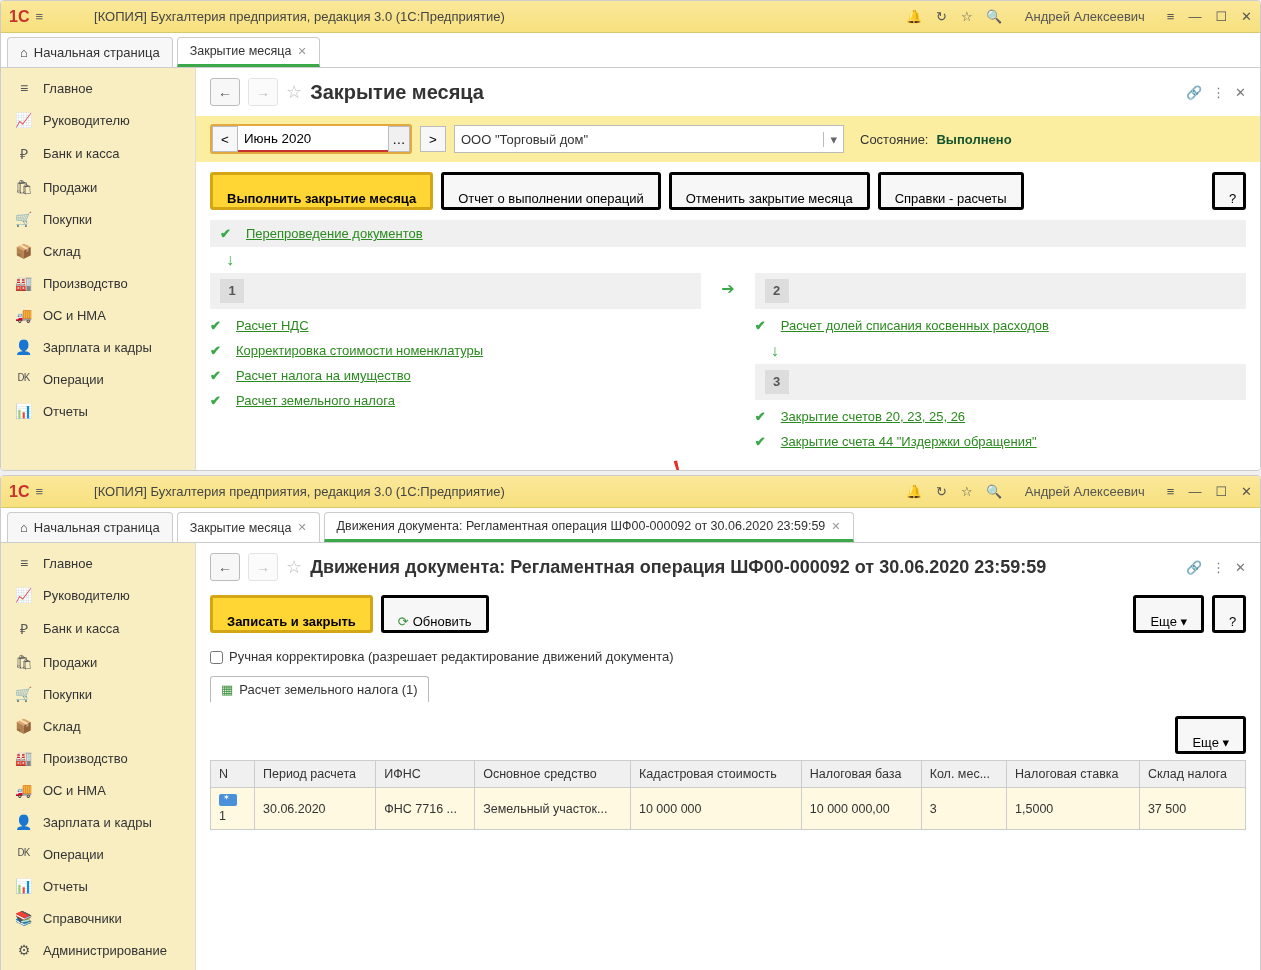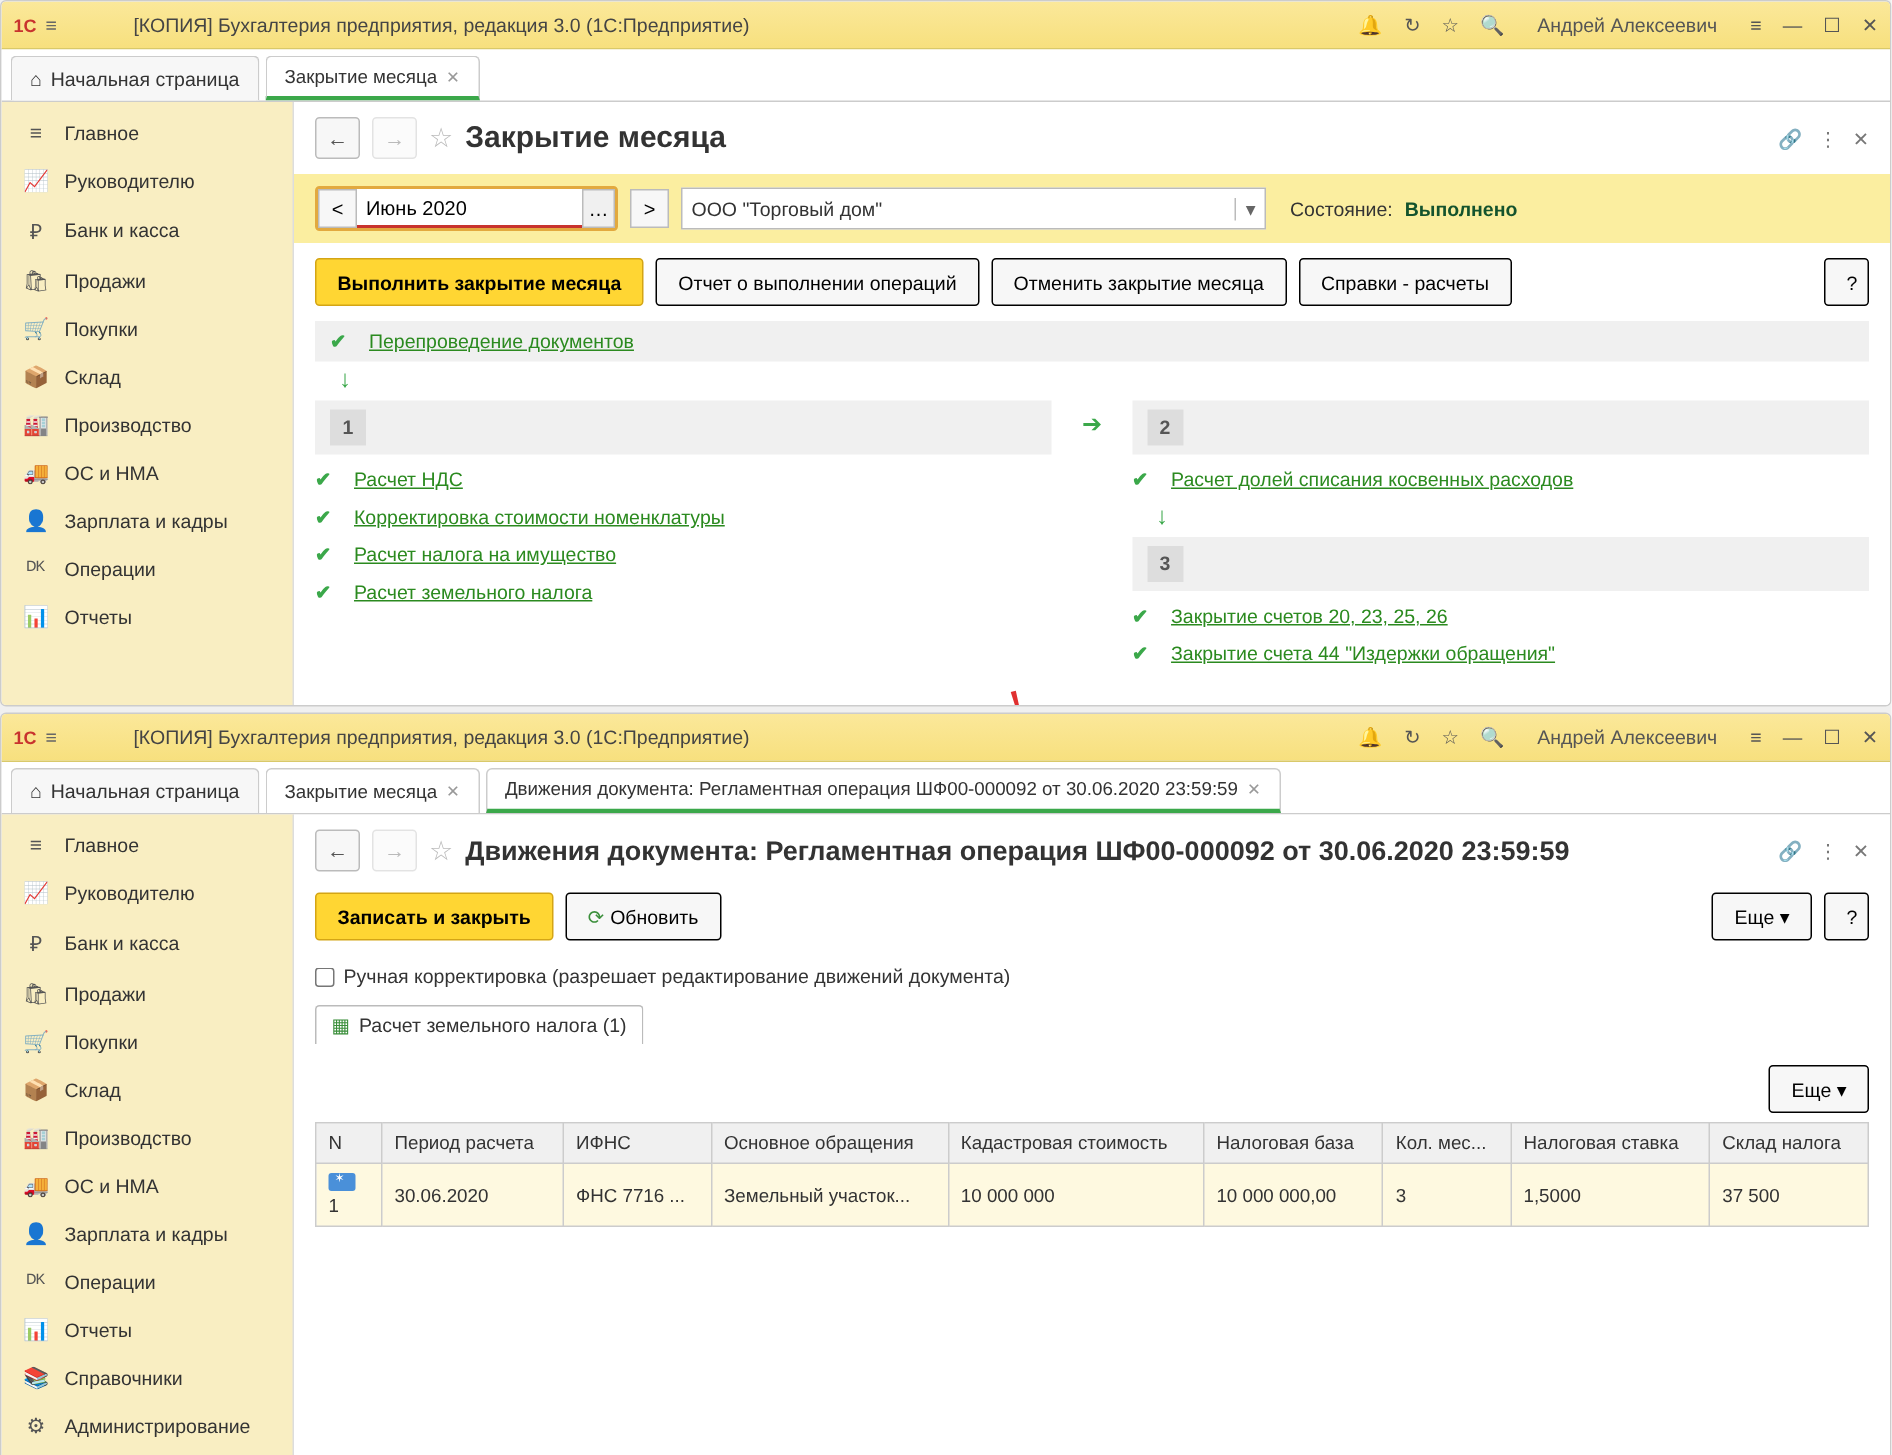--- a/index.html
+++ b/index.html
@@ -1,19 +1,19 @@
 <!DOCTYPE html>
 <html><head>
 <meta charset="utf-8">
 <style>
   * { box-sizing: border-box; margin: 0; padding: 0; }
   body { font-family: Arial, sans-serif; font-size: 13px; color: #333; background: #f0f0f0; width: 1261px; }
   .window { border: 1px solid #ccc; background: #fff; margin-bottom: 4px; border-radius: 4px; overflow: hidden; }
   .titlebar { background: linear-gradient(#fbe89a, #f7e07e); height: 32px; display: flex; align-items: center; padding: 0 8px; border-bottom: 1px solid #d9c96a; }
-  .tb-logo { color: #c8332e; font-weight: bold; font-size: 12px; margin-right: 6px; text-align: center; }
+  .tb-logo { color: #c8332e; font-weight: bold; font-size: 16px; margin-right: 6px; text-align: center; }
   .tb-burger { margin-right: 10px; color: #666; cursor: pointer; }
   .tb-title { flex: 1; color: #444; margin-left: 41px; }
   .tb-icons { display: flex; gap: 14px; align-items: center; color: #555; }
   .tb-icons span { cursor: pointer; }
   .tb-user { margin: 0 8px; }
   .tabs-bar { display: flex; background: #fff; border-bottom: 1px solid #ccc; padding-left: 6px; }
   .home-tab { display: flex; align-items: center; gap: 6px; padding: 6px 12px; border: 1px solid #ccc; border-bottom: none; background: #f7f7f7; border-radius: 4px 4px 0 0; margin-right: 4px; margin-top: 4px; }
   .tab { display: flex; align-items: center; gap: 6px; padding: 6px 12px; border: 1px solid #ccc; border-bottom: none; background: #fff; border-radius: 4px 4px 0 0; margin-right: 4px; margin-top: 4px; font-size: 12.5px; }
   .tab.active { border-bottom: 3px solid #3ba84a; }
   .tab .close { color: #999; cursor: pointer; font-size: 11px; }
@@ -32,21 +32,21 @@
   .control-row { background: #fbeea0; padding: 8px 14px; display: flex; align-items: center; gap: 8px; }
   .period-box { border: 2px solid #e2a93f; border-radius: 3px; display: flex; align-items: center; background: #fff; }
   .period-btn { width: 26px; height: 26px; border: 1px solid #bbb; background: #f7f7f7; cursor: pointer; }
   .period-input { width: 150px; height: 26px; border: none; border-bottom: 2px solid #c8332e; padding: 0 6px; background: #fff; }
   .period-dots { width: 22px; height: 26px; border: 1px solid #bbb; background: #f0f0f0; cursor: pointer; }
   .org-select { flex: 0 0 390px; height: 28px; border: 1px solid #bbb; padding: 0 6px; background: #fff; display: flex; align-items: center; justify-content: space-between; }
   .dropdown-arrow { border-left: 1px solid #bbb; padding-left: 6px; color: #666; }
   .status-label { margin-left: 8px; }
   .status-value { color: #14532d; font-weight: bold; }
   .action-row { padding: 10px 14px; display: flex; gap: 8px; align-items: center; }
-  .btn { height: 32px; padding: 4px 14px; border: 1px solid #000000; background: #f7f7f7; border-radius: 3px; cursor: pointer; font-size: 13px; }
+  .btn { height: 32px; padding: 16px 14px; border: 3px solid #000000; background: #f7f7f7; border-radius: 3px; cursor: pointer; font-size: 13px; }
   .btn-primary { background: #ffd633; border-color: #d4a515; font-weight: bold; }
   .help-btn { margin-left: auto; width: 30px; }
   .ops-area { padding: 0 14px; display: flex; gap: 20px; }
   .ops-col { flex: 1; }
   .op-row { display: flex; align-items: center; gap: 10px; padding: 5px 0; }
   .op-row.header { background: #f0f0f0; padding: 6px 10px; margin-bottom: 4px; }
   .op-check { color: #3ba84a; font-weight: bold; width: 16px; }
   .op-link { color: #2b8a1f; text-decoration: underline; cursor: pointer; }
   .step-num { display: inline-block; width: 24px; height: 24px; background: #ddd; text-align: center; line-height: 24px; color: #555; font-weight: bold; }
   .arrow-down { color: #3ba84a; font-size: 16px; margin: 4px 0 4px 16px; }
@@ -368,21 +368,21 @@
       <div class="table-wrap">
         <div class="table-toolbar">
           <button class="btn"><span>Еще</span> ▾</button>
         </div>
         <table>
           <thead>
             <tr>
               <th style="width:44px">N</th>
               <th>Период расчета</th>
               <th>ИФНС</th>
-              <th>Основное обращения</th>
+              <th>Основное средство</th>
               <th class="right">Кадастровая стоимость</th>
               <th class="right">Налоговая база</th>
               <th class="right">Кол. мес...</th>
               <th class="right">Налоговая ставка</th>
               <th class="right">Склад налога</th>
             </tr>
           </thead>
           <tbody>
             <tr>
               <td><span class="row-icon"></span> <span>1</span></td>

